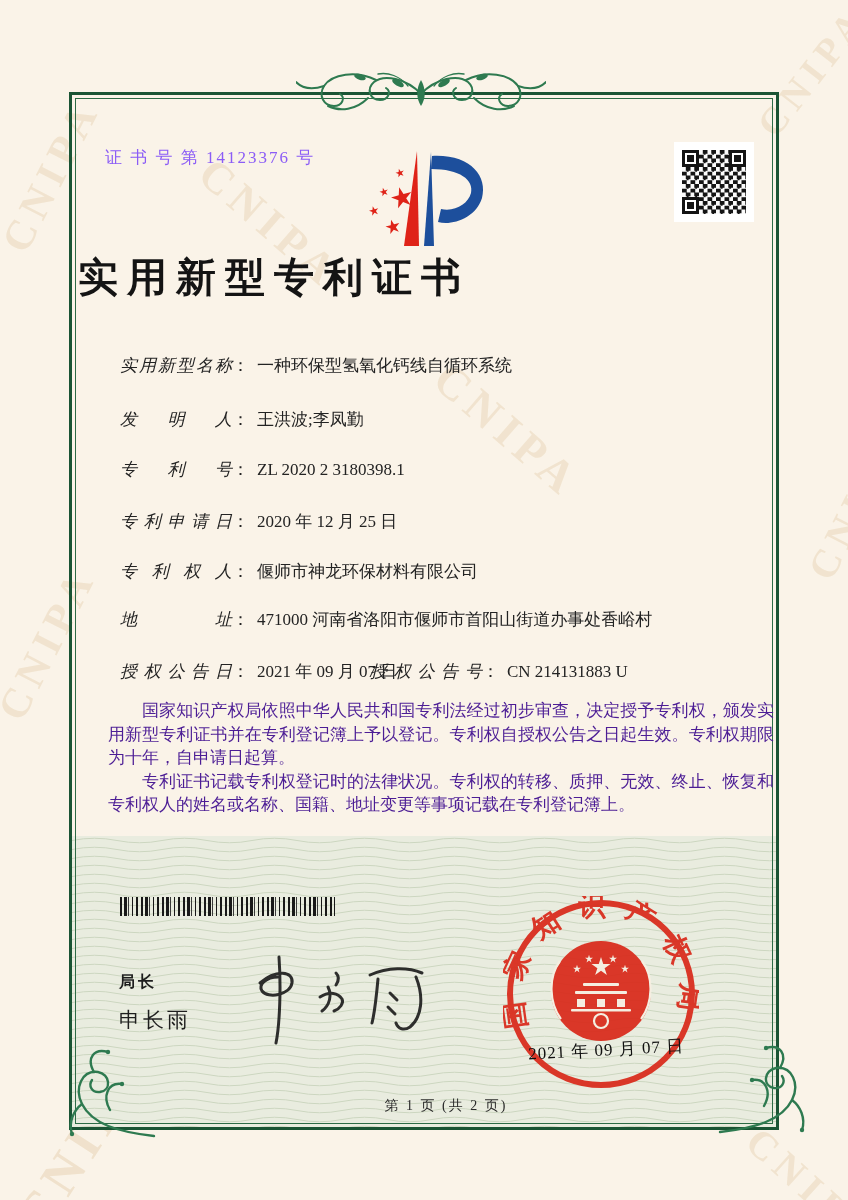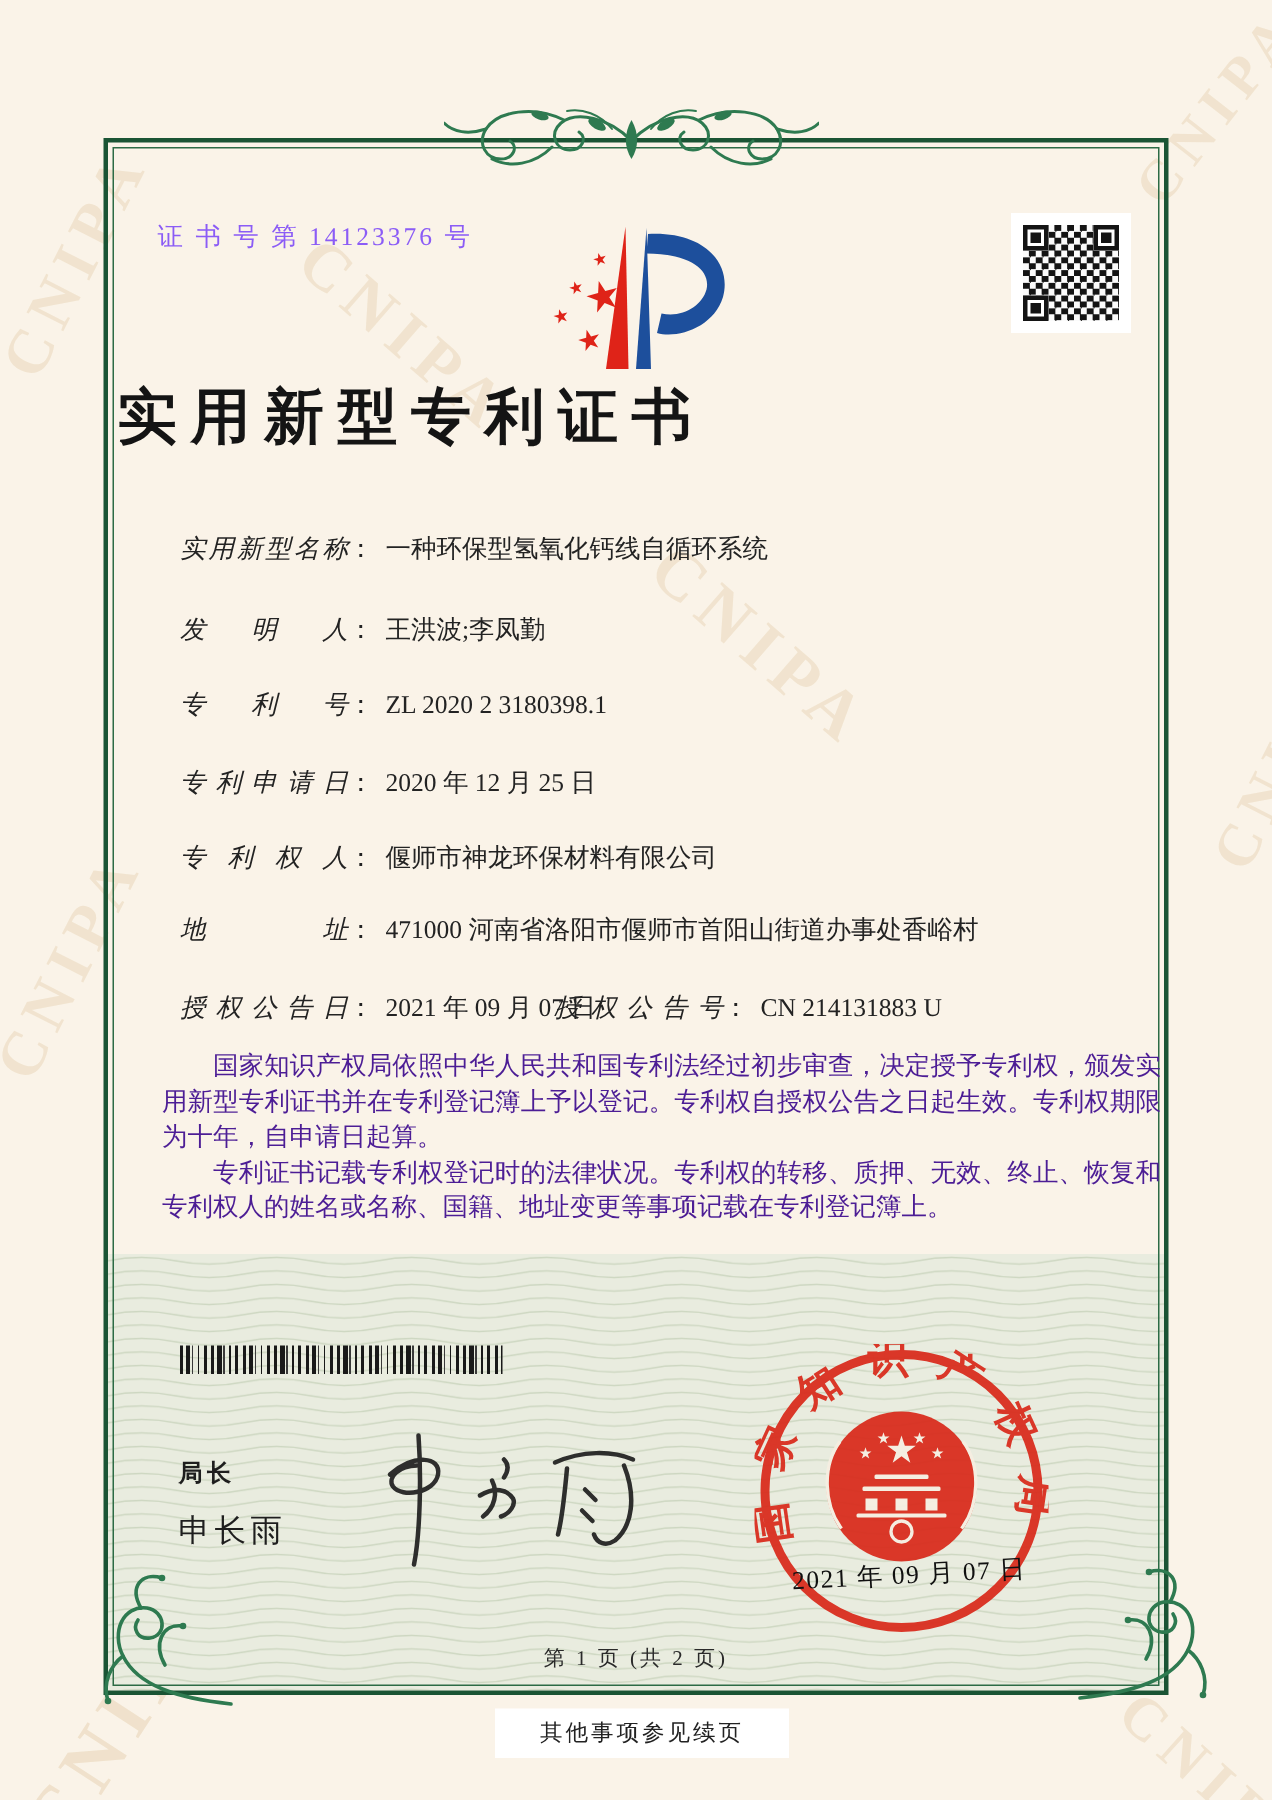--- a/index.html
+++ b/index.html
@@ -59,21 +59,21 @@
       background:repeating-linear-gradient(90deg,#191919 0 2px,rgba(0,0,0,0) 2px 4px,
       #191919 4px 7px,rgba(0,0,0,0) 7px 8px,#3a3a3a 8px 9px,rgba(0,0,0,0) 9px 12px,
       #191919 12px 13px,rgba(0,0,0,0) 13px 16px,#191919 16px 18px,rgba(0,0,0,0) 18px 21px);}
   .director-title{position:absolute;left:119px;top:972px;font-size:16px;color:#1e1e1e;letter-spacing:3px;font-weight:bold;}
   .director-name{position:absolute;left:119px;top:1006px;font-size:21px;color:#1e1e1e;letter-spacing:3px;}
   .signature{position:absolute;left:232px;top:945px;}
   .seal{position:absolute;left:503px;top:896px;opacity:.93;z-index:6;}
   .seal-date{position:absolute;left:528px;top:1038px;width:170px;font-size:17px;
       color:#101010;letter-spacing:1px;transform:rotate(-3deg);z-index:7;white-space:nowrap;}
   .pageno{position:absolute;left:69px;top:1097px;width:710px;text-align:center;
-      font-size:14px;color:#2a2a2a;letter-spacing:2px;z-index:6;}
+      font-size:14px;color:#2a2a2a;letter-spacing:2px;z-index:6;padding-left:22px;}
   .contbox{position:absolute;left:330px;top:1139px;width:196px;height:33px;
       background:#ffffff;display:flex;align-items:center;justify-content:center;
       font-size:15px;color:#222;letter-spacing:2px;z-index:5;}
 </style>
 </head>
 <body>
 
 <svg width="0" height="0" style="position:absolute" aria-hidden="true">
   <defs>
     <path id="star" d="M0,-1 L0.2245,-0.309 L0.951,-0.309 L0.363,0.118 L0.588,0.809 L0,0.382 L-0.588,0.809 L-0.363,0.118 L-0.951,-0.309 L-0.2245,-0.309 Z"></path>
@@ -250,14 +250,13 @@
       <g stroke="#f6efe2" fill="none" stroke-width="2.2">
         <circle cy="30" r="7"></circle>
         <path d="M-40,28 C-52,12 -53,-14 -41,-30"></path>
         <path d="M40,28 C52,12 53,-14 41,-30"></path>
       </g>
     </g>
   </svg>
   <div class="seal-date">2021 年 09 月 07 日</div>
 
   <div class="pageno">第 1 页 (共 2 页)</div>
-  <div class="contbox">其他事项参见续页</div>
 </div>
 
 </body></html>

